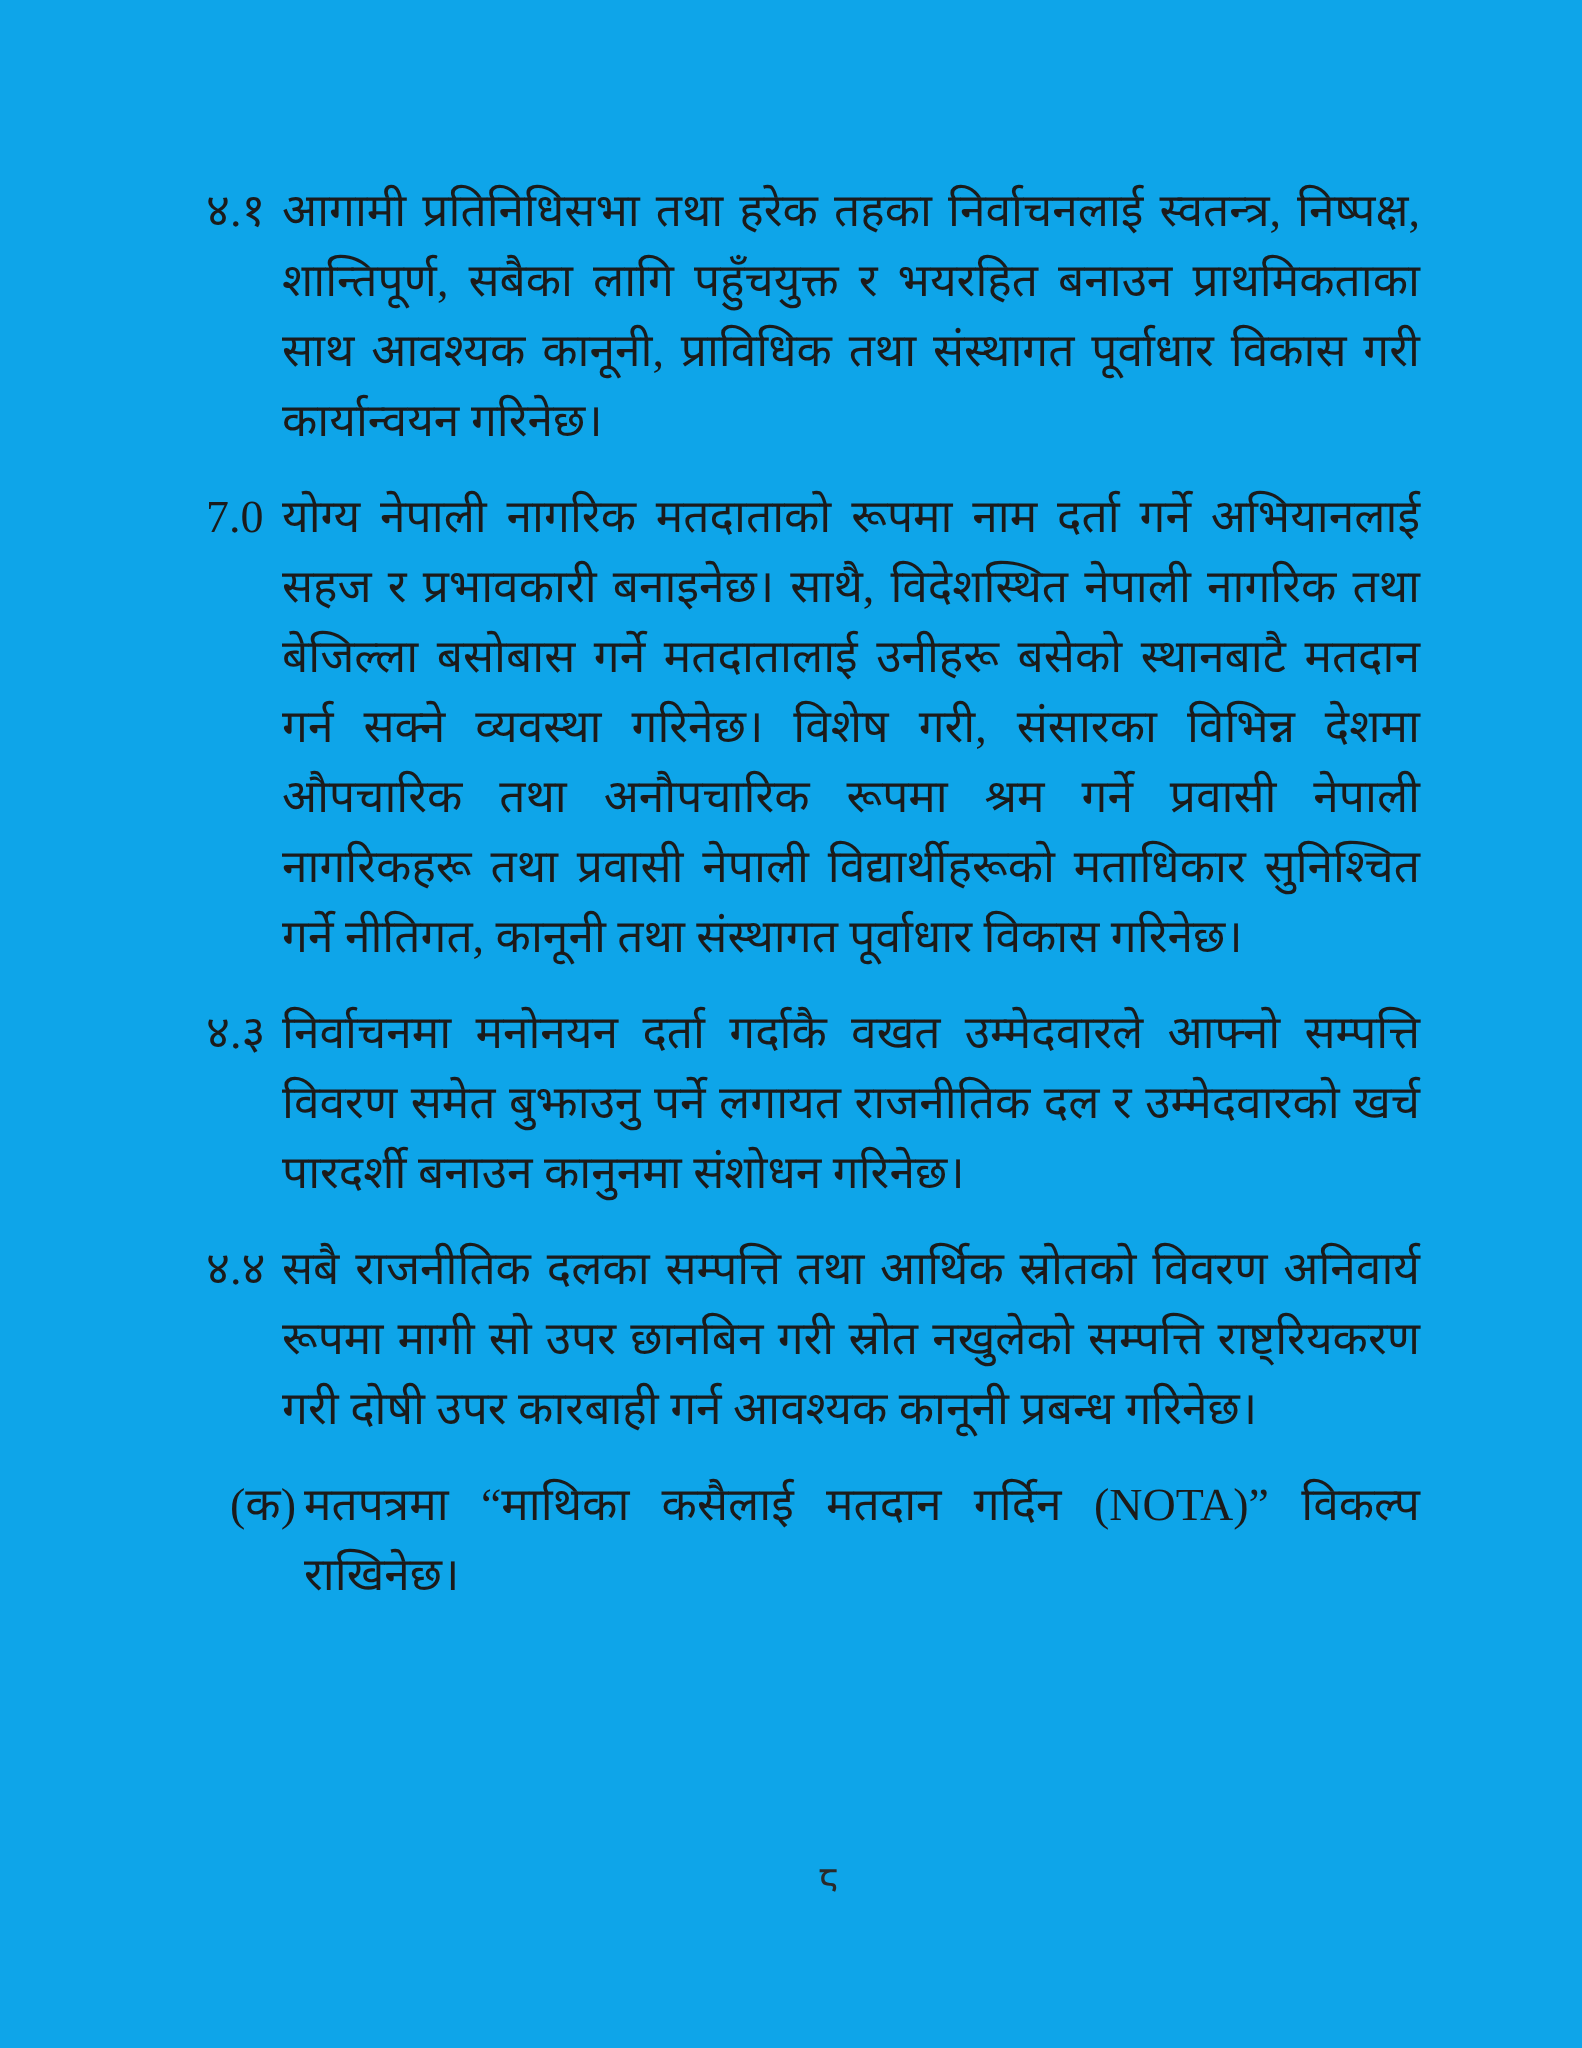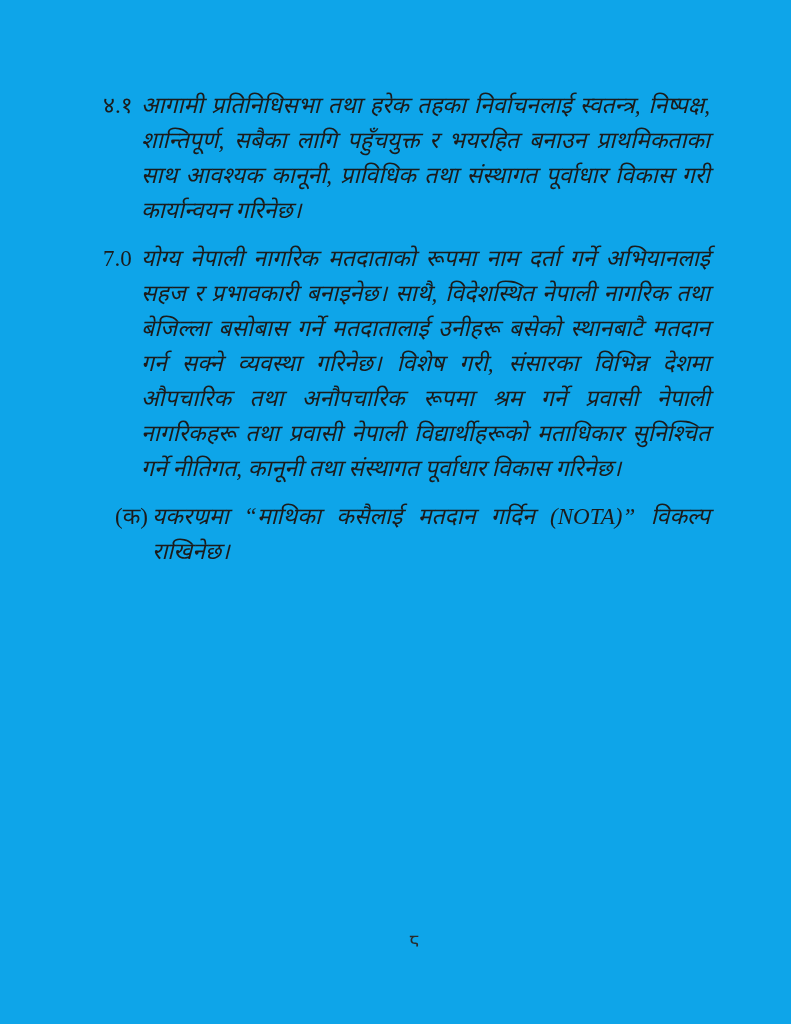--- a/index.html
+++ b/index.html
@@ -31,21 +31,20 @@
     margin-bottom: 13px;
   }
   .clause .num {
     flex: 0 0 38px;
     width: 38px;
     white-space: nowrap;
   }
   .clause .text {
     flex: 1;
     text-align: justify;
-    font-style: italic;
   }
   .subclause {
     margin-left: 12px;
     margin-top: 1px;
   }
   .subclause .num {
     flex: 0 0 37px;
     width: 37px;
   }
   .pageno {
@@ -68,24 +67,32 @@
     <div class="clause">
       <span class="num">४.१</span>
       <div class="text">आगामी प्रतिनिधिसभा तथा हरेक तहका निर्वाचनलाई स्वतन्त्र, निष्पक्ष, शान्तिपूर्ण, सबैका लागि पहुँचयुक्त र भयरहित बनाउन प्राथमिकताका साथ आवश्यक कानूनी, प्राविधिक तथा संस्थागत पूर्वाधार विकास गरी कार्यान्वयन गरिनेछ।</div>
     </div>
 
     <div class="clause">
       <span class="num">7.0</span>
       <div class="text">योग्य नेपाली नागरिक मतदाताको रूपमा नाम दर्ता गर्ने अभियानलाई सहज र प्रभावकारी बनाइनेछ। साथै, विदेशस्थित नेपाली नागरिक तथा बेजिल्ला बसोबास गर्ने मतदातालाई उनीहरू बसेको स्थानबाटै मतदान गर्न सक्ने व्यवस्था गरिनेछ। विशेष गरी, संसारका विभिन्न देशमा औपचारिक तथा अनौपचारिक रूपमा श्रम गर्ने प्रवासी नेपाली नागरिकहरू तथा प्रवासी नेपाली विद्यार्थीहरूको मताधिकार सुनिश्चित गर्ने नीतिगत, कानूनी तथा संस्थागत पूर्वाधार विकास गरिनेछ।</div>
     </div>
 
+    <div class="clause">
+      <span class="num">४.३</span>
+      <div class="text">निर्वाचनमा मनोनयन दर्ता गर्दाकै वखत उम्मेदवारले आफ्नो सम्पत्ति विवरण समेत बुझाउनु पर्ने लगायत राजनीतिक दल र उम्मेदवारको खर्च पारदर्शी बनाउन कानुनमा संशोधन गरिनेछ।</div>
+    </div>
 
+    <div class="clause">
+      <span class="num">४.४</span>
+      <div class="text">सबै राजनीतिक दलका सम्पत्ति तथा आर्थिक स्रोतको विवरण अनिवार्य रूपमा मागी सो उपर छानबिन गरी स्रोत नखुलेको सम्पत्ति राष्ट्रियकरण गरी दोषी उपर कारबाही गर्न आवश्यक कानूनी प्रबन्ध गरिनेछ।</div>
+    </div>
 
 
     <div class="clause subclause">
       <span class="num">(क)</span>
-      <div class="text">यकरण्रमा “माथिका कसैलाई मतदान गर्दिन (NOTA)” विकल्प राखिनेछ।</div>
+      <div class="text">मतपत्रमा “माथिका कसैलाई मतदान गर्दिन (NOTA)” विकल्प राखिनेछ।</div>
     </div>
 
   </div>
 
   <div class="pageno">८</div>
 </div>
 
 </body></html>

